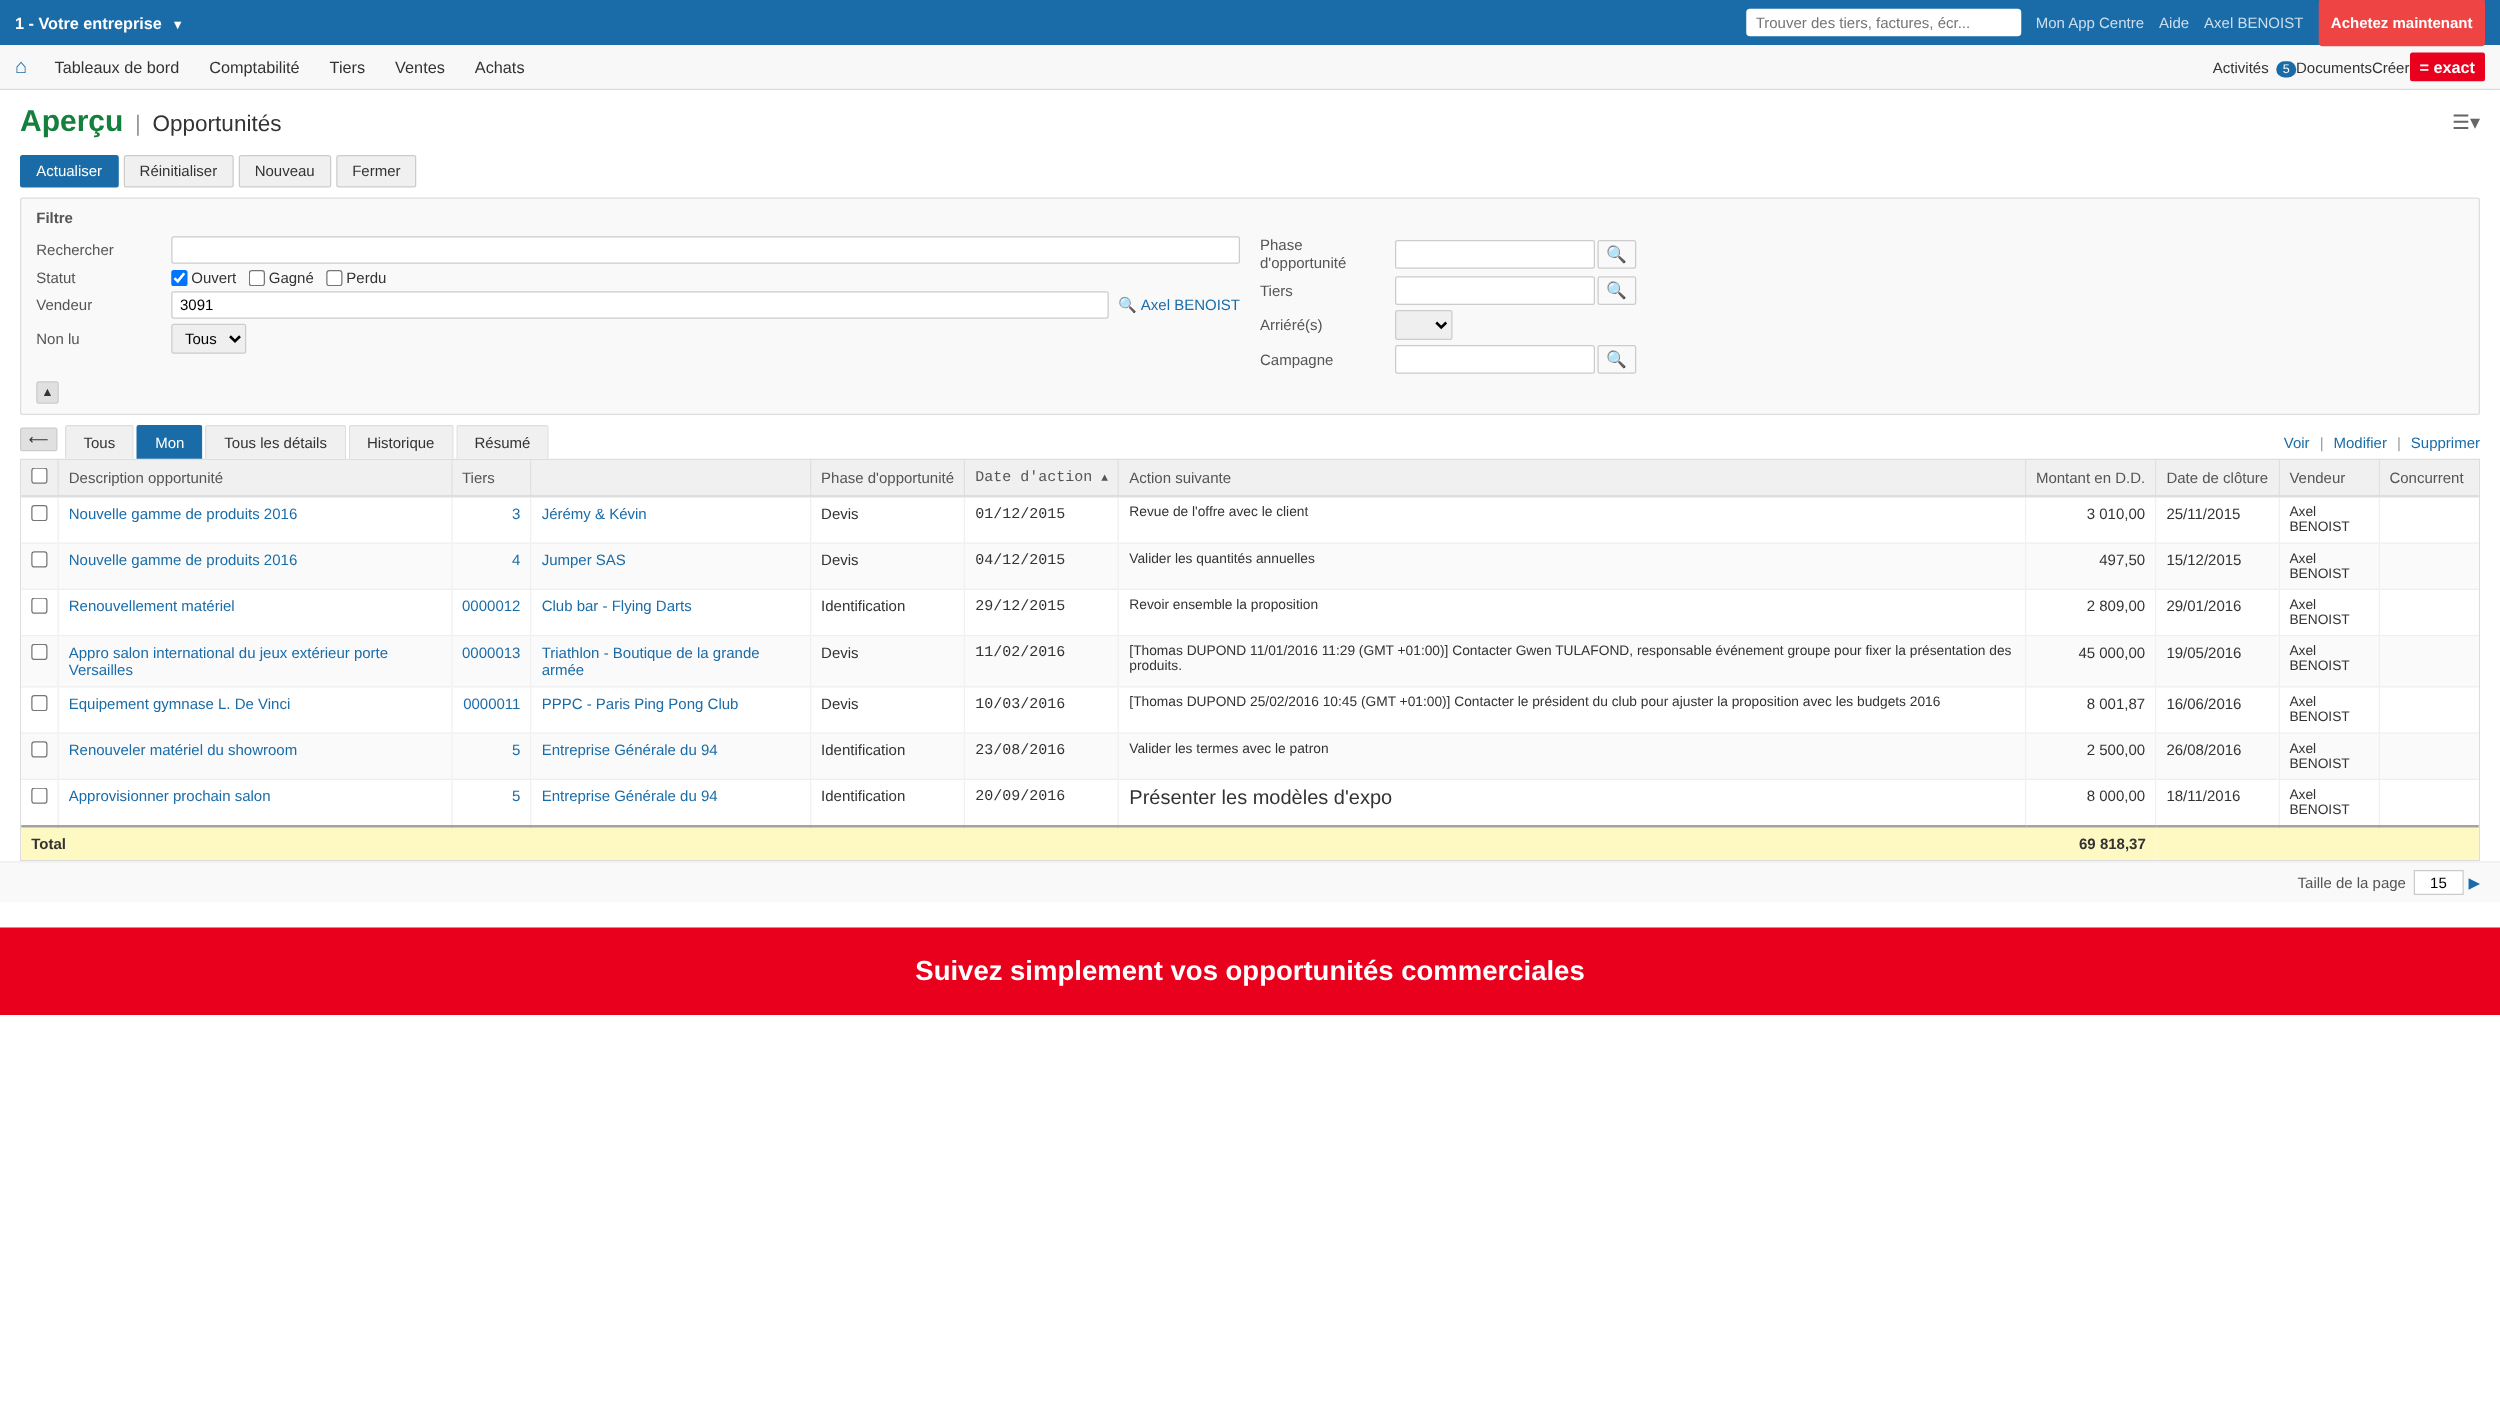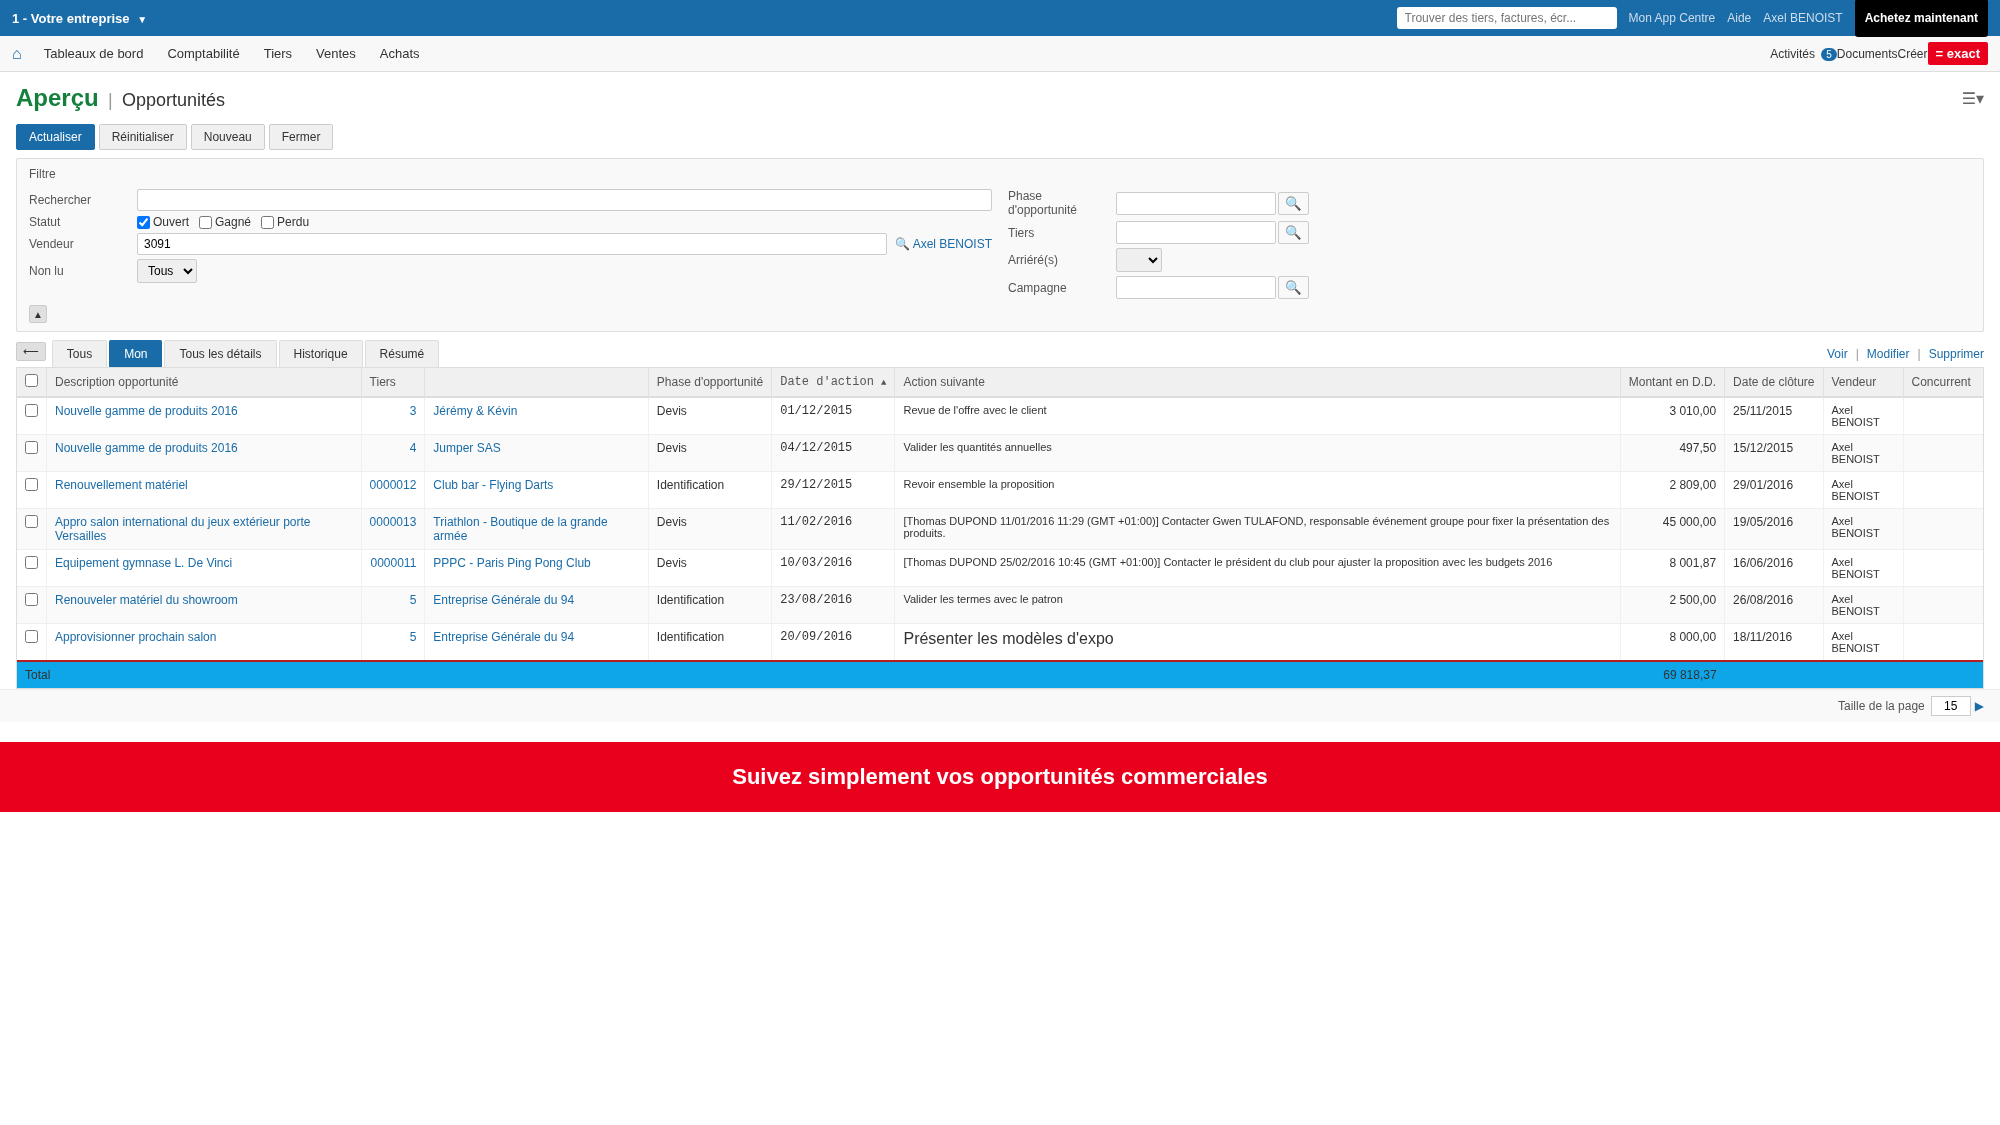--- a/index.html
+++ b/index.html
@@ -22,21 +22,21 @@
       background: #fff;
       border: none;
       border-radius: 3px;
       padding: 4px 8px;
       width: 220px;
       font-size: 12px;
       color: #666;
     }
     .top-bar-link { color: #cde; font-size: 12px; cursor: pointer; }
     .btn-buy {
-      background: #000000;
+      background: #ef4444;
       color: #fff;
       border: none;
       padding: 12px 10px;
       border-radius: 3px;
       font-size: 12px;
       cursor: pointer;
       font-weight: bold;
     }
 
     
@@ -105,21 +105,21 @@
     }
 
     
     .filter-section {
       margin: 0 16px;
       border: 1px solid #ddd;
       background: #f9f9f9;
       padding: 8px 12px;
       border-radius: 2px;
     }
-    .filter-title { font-weight: normal; font-size: 12px; margin-bottom: 6px; color: #555; }
+    .filter-title { font-weight: bold; font-size: 12px; margin-bottom: 6px; color: #555; }
     .filter-grid { display: grid; grid-template-columns: 1fr 1fr; gap: 4px 16px; }
     .filter-row { display: flex; align-items: center; gap: 8px; padding: 2px 0; }
     .filter-label { width: 100px; font-size: 12px; color: #555; flex-shrink: 0; }
     .filter-input {
       border: 1px solid #ccc;
       padding: 3px 6px;
       font-size: 12px;
       border-radius: 2px;
       flex: 1;
     }
@@ -188,21 +188,21 @@
     tbody tr { border-bottom: 1px solid #eee; }
     tbody td {
       padding: 6px 8px;
       vertical-align: top;
       border-right: 1px solid #f0f0f0;
     }
     tbody td:last-child { border-right: none; }
     .td-link { color: #1a6ca8; cursor: pointer; text-decoration: none; }
     .td-number { text-align: right; }
     .td-right { text-align: right; }
-    .tfoot-row td { font-weight: normal; padding: 6px 8px; background: #0ea5e9; border-top: 2px solid #b91c1c; }
+    .tfoot-row td { font-weight: bold; padding: 6px 8px; background: #fef9c3; border-top: 2px solid #a3a3a3; }
 
     
     .col-check { width: 24px; }
     .col-desc { min-width: 160px; }
     .col-tiers { width: 60px; }
     .col-tiers-name { min-width: 160px; }
     .col-phase { width: 100px; }
     .col-date { width: 90px; font-family: Liberation Mono, monospace; }
     .col-action { min-width: 200px; }
     .col-montant { width: 100px; text-align: right; }

